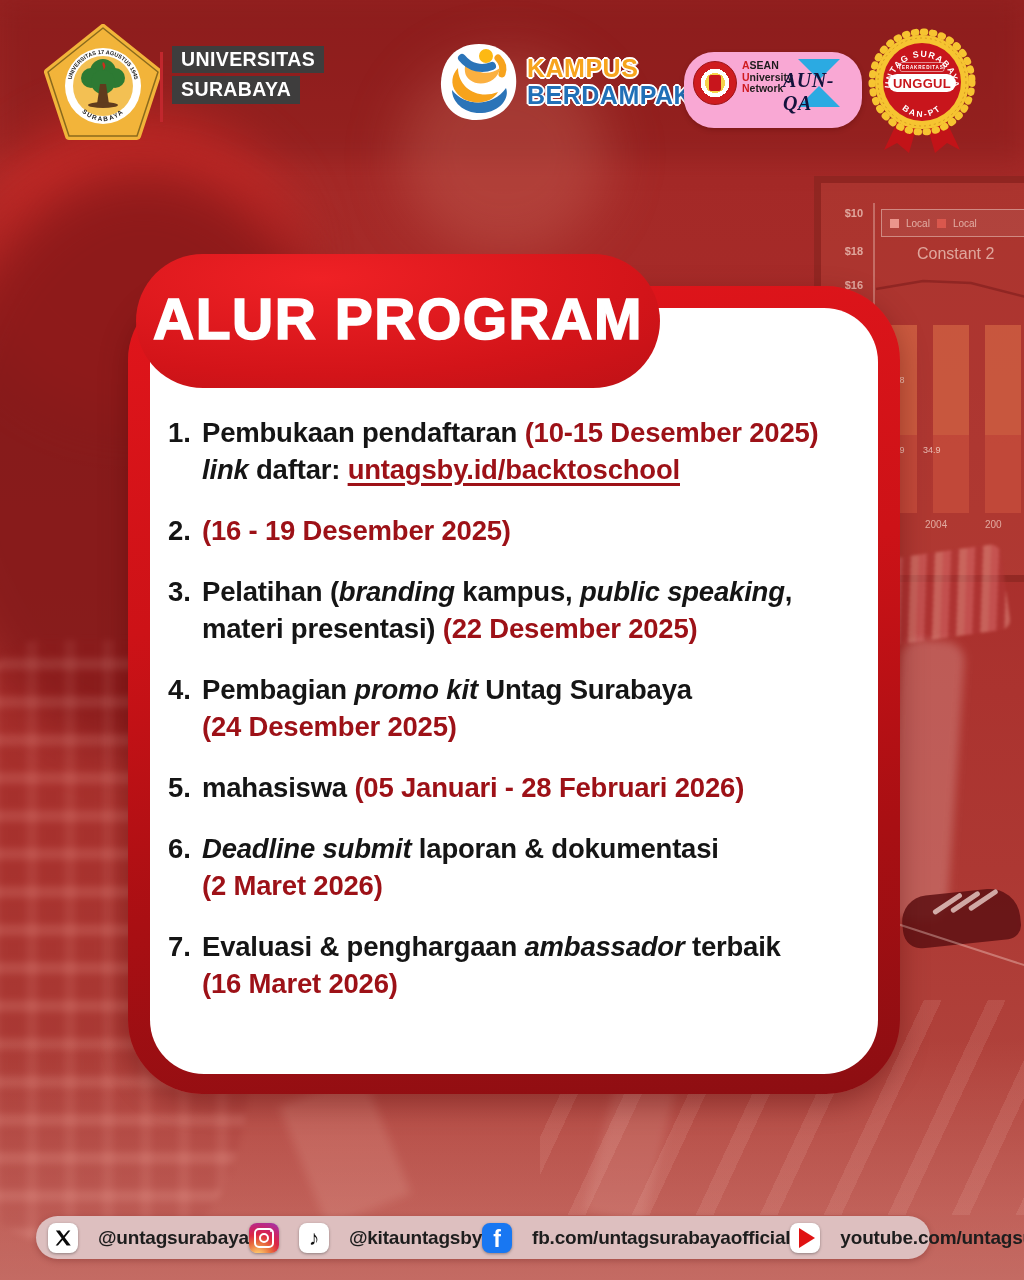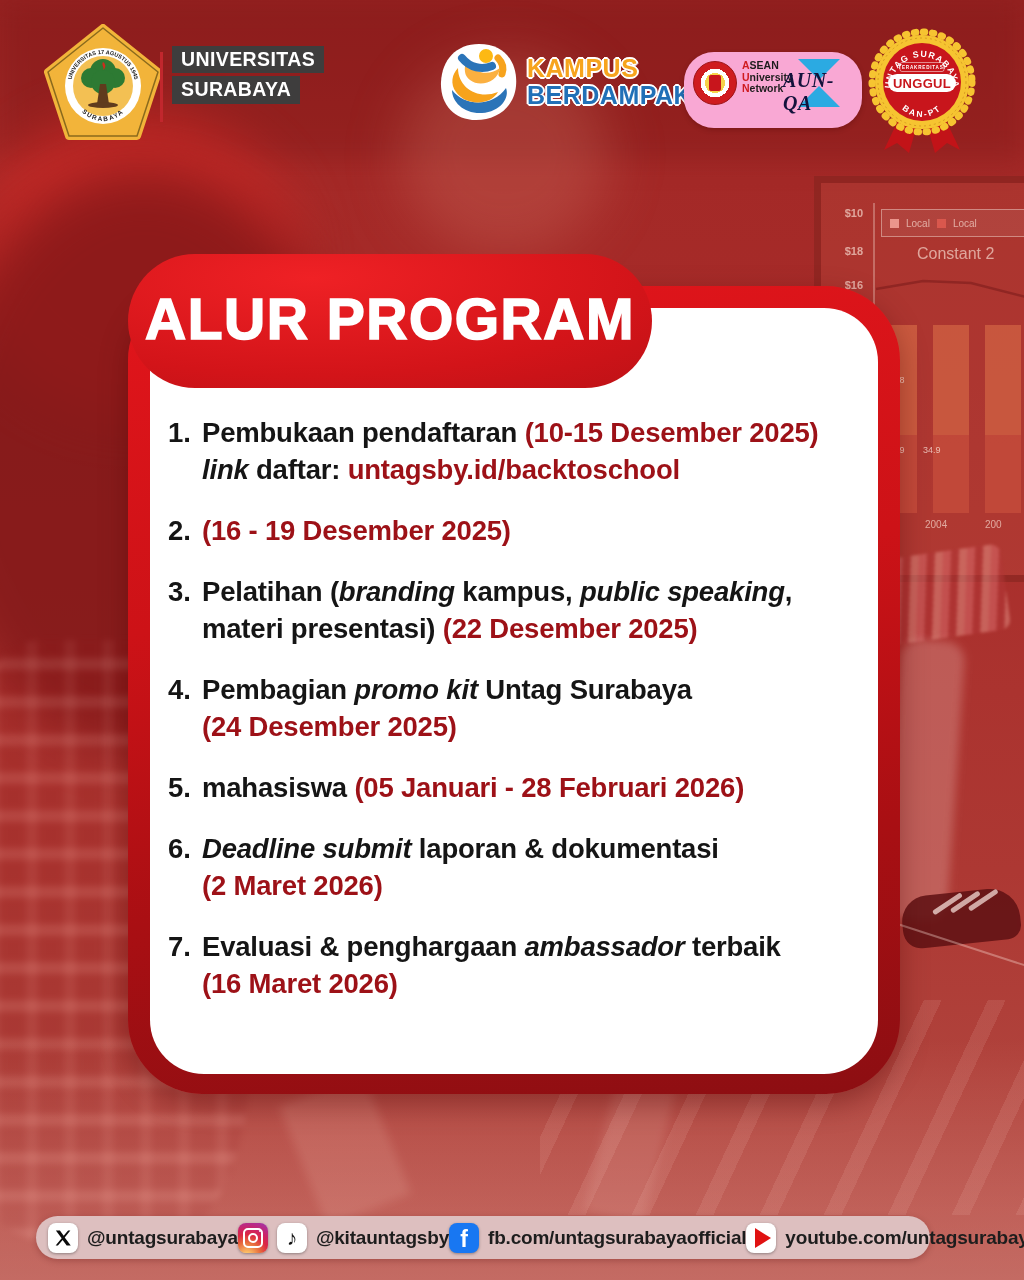--- a/index.html
+++ b/index.html
@@ -72,41 +72,41 @@
   #aun-org .cap{color:#cf1b1f;}
   #aun-hourglass{left:112px;top:7px;}
   #aun-wordmark{left:99px;top:17px;font-family:"Liberation Serif","DejaVu Serif",serif;
     font-weight:bold;font-style:italic;font-size:20px;color:#13123c;letter-spacing:.5px;}
   #unggul-badge{left:866px;top:24px;}
 
   
   #card-border{left:128px;top:286px;width:772px;height:808px;border-radius:74px;
     background:linear-gradient(172deg,#e2151b 0%,#cd1217 38%,#a90f13 70%,#8c0e12 100%);
     box-shadow:0 10px 28px rgba(70,0,0,.35);}
-  #title-pill{left:128px;top:254px;width:524px;height:134px;border-radius:67px;
+  #title-pill{left:136px;top:254px;width:524px;height:134px;border-radius:67px;
     background:radial-gradient(130% 150% at 35% 18%,#ef2125 0%,#d31419 48%,#a90f14 100%);
     display:flex;align-items:center;justify-content:center;}
   #card-white{left:150px;top:308px;width:728px;height:766px;border-radius:54px;background:#ffffff;}
   #page-title{color:#fff;font-size:57px;font-weight:bold;letter-spacing:1.5px;
     -webkit-text-stroke:1.6px #fff;padding-bottom:4px;}
 
   #program-list{left:168px;top:414px;width:694px;display:flex;flex-direction:column;gap:24px;}
   .list-item{display:flex;align-items:flex-start;}
   .item-num{width:34px;flex:none;font-size:27.5px;line-height:37px;font-weight:bold;color:#151515;}
   .item-line{font-size:27.5px;line-height:37px;letter-spacing:-.2px;}
   .sg-b{font-weight:bold;color:#151515;}
   .sg-bi{font-weight:bold;font-style:italic;color:#151515;}
   .sg-br{font-weight:bold;color:#9d1117;}
-  .sg-u{text-decoration-thickness:2.5px;text-underline-offset:4px;}
+  .sg-u{text-decoration:underline;text-decoration-thickness:2.5px;text-underline-offset:4px;}
 
   
   #footer-bar{left:36px;top:1216px;width:894px;height:43px;border-radius:22px;
     background:#ddbfbf;display:flex;align-items:center;justify-content:space-between;
     padding:0 18px 0 12px;box-sizing:border-box;box-shadow:0 2px 6px rgba(70,0,0,.25);}
-  .sm-group{display:flex;align-items:center;gap:9px;}
+  .sm-group{display:flex;align-items:center;gap:20px;}
   .sm-icon{width:30px;height:30px;border-radius:8px;background:#fff;flex:none;
     display:flex;align-items:center;justify-content:center;box-shadow:0 1px 3px rgba(0,0,0,.35);position:relative;}
   .sm-text{font-size:19px;font-weight:bold;color:#1d1d1d;letter-spacing:-.2px;white-space:nowrap;}
   #icon-instagram{background:radial-gradient(circle at 30% 110%,#fdc468 8%,#e6683c 36%,#dc2743 55%,#cc2366 70%,#9b36b7 100%);}
   #icon-instagram .cam{width:16px;height:16px;border:2px solid #fff;border-radius:5px;position:relative;}
   #icon-instagram .cam::before{content:"";position:absolute;left:3px;top:3px;width:6px;height:6px;border:2px solid #fff;border-radius:50%;}
   #icon-instagram .cam::after{content:"";position:absolute;right:0px;top:0px;width:2px;height:2px;background:#fff;border-radius:50%;}
   #icon-facebook{background:#1877f2;color:#fff;font-weight:bold;font-size:23px;}
   #icon-facebook span{position:relative;top:2px;}
   #icon-youtube .tri{width:0;height:0;border-left:16px solid #e01212;border-top:10px solid transparent;border-bottom:10px solid transparent;margin-left:4px;}

